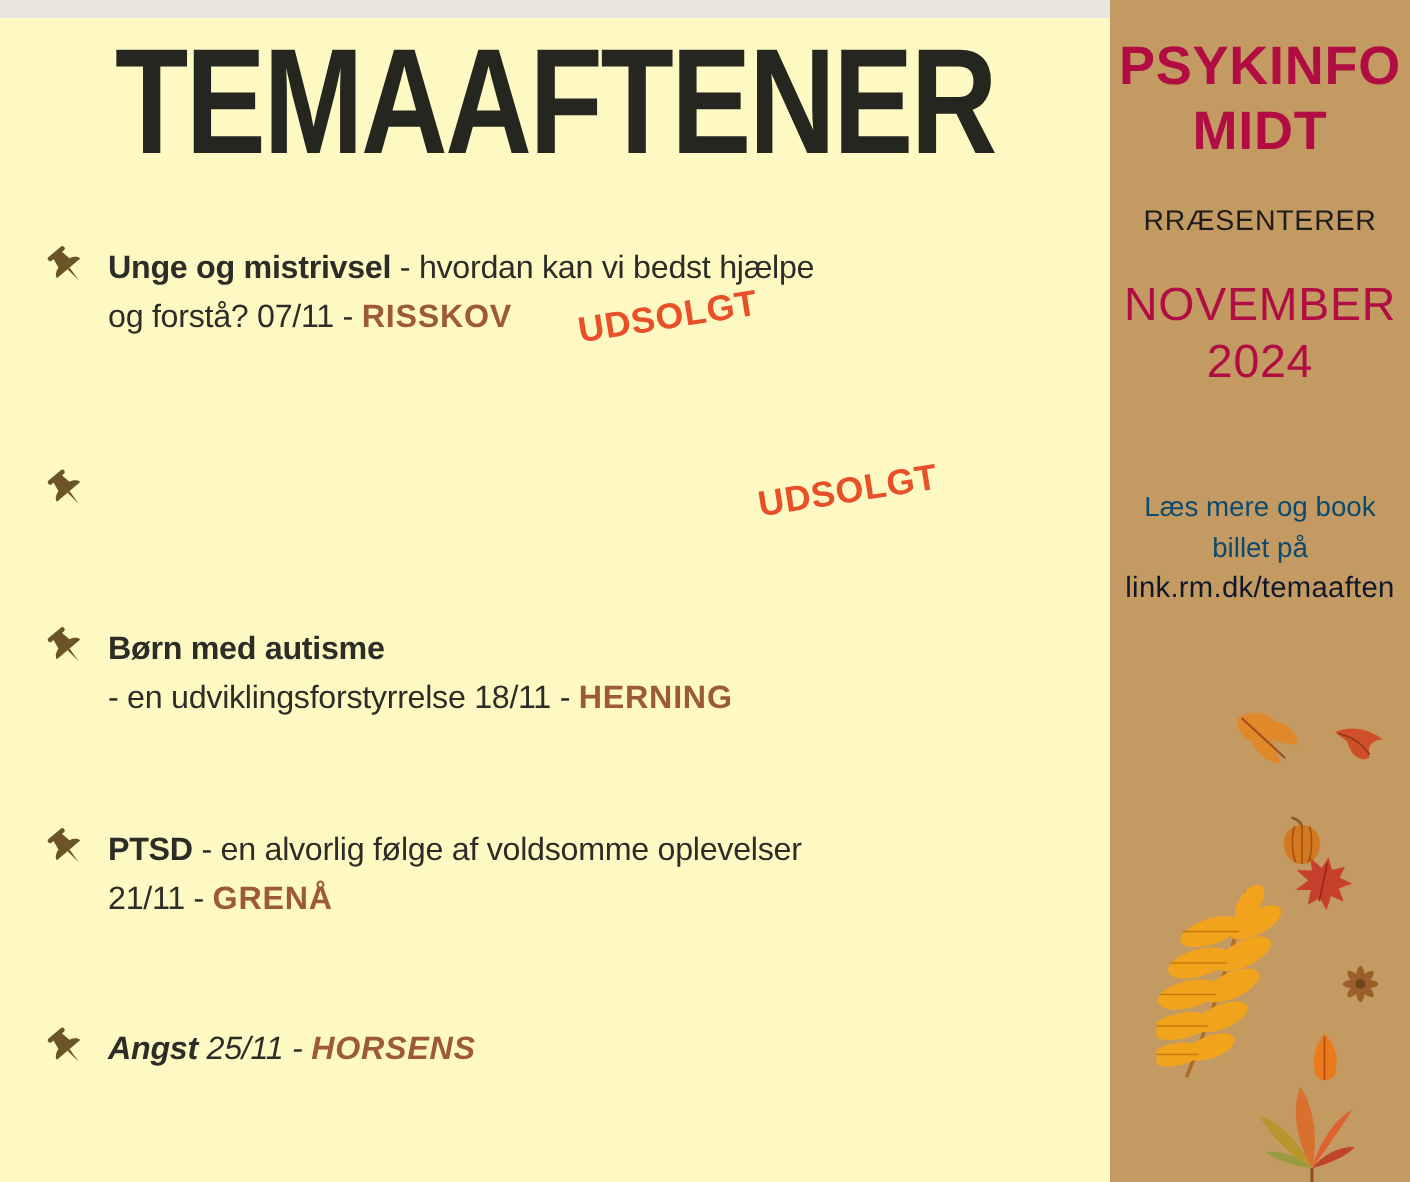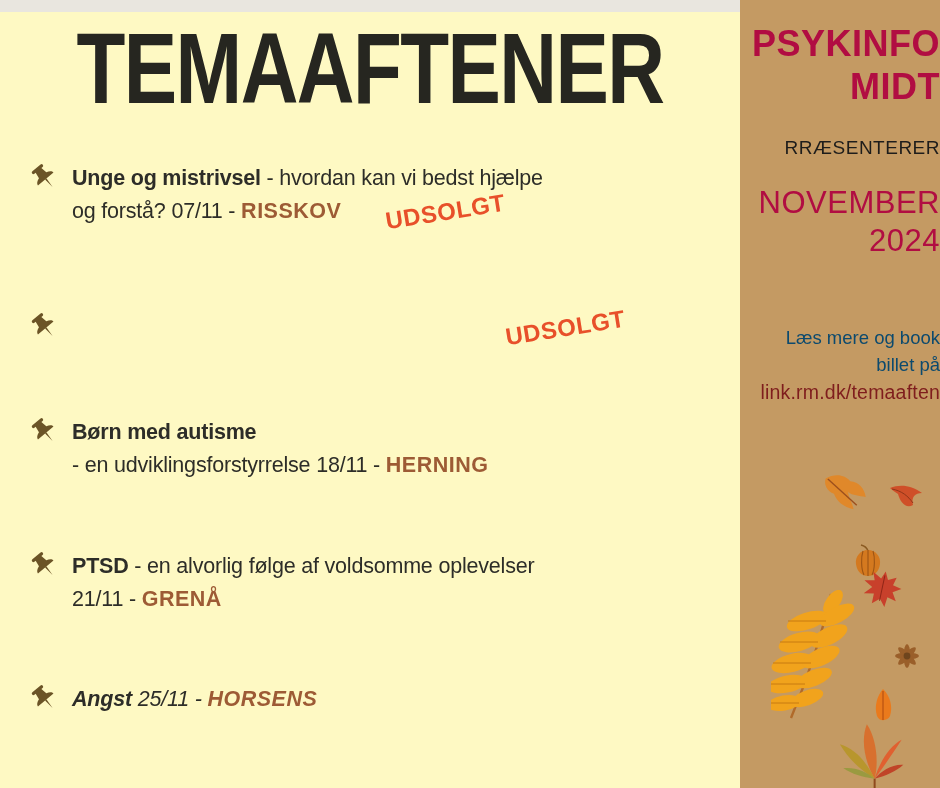--- a/index.html
+++ b/index.html
@@ -27,26 +27,26 @@
   }
   .bold{font-weight:bold;}
   .city{font-weight:bold;color:#9d5b35;letter-spacing:0.5px;}
   .stamp{
     position:absolute;color:#e8502a;font-weight:bold;font-size:24px;
     letter-spacing:0.5px;transform:rotate(-9deg);white-space:nowrap;
   }
   .e1 .stamp{left:385px;top:36px;}
   .e2 .stamp{left:505px;top:3px;}
 
-  .sb-text{position:absolute;left:0;width:200px;text-align:right;}
+  .sb-text{position:absolute;left:0;width:200px;text-align:center;}
   .brand{top:22px;color:#b10d42;font-weight:bold;font-size:36px;line-height:43px;letter-spacing:0.5px;}
   .presents{top:137px;color:#1e1d1b;font-size:19px;letter-spacing:0.5px;}
   .month{top:184px;color:#b10d42;font-weight:normal;font-size:31px;line-height:38px;letter-spacing:0.5px;}
   .cta{top:324px;color:#0c4a6e;font-size:18.5px;line-height:27px;}
-  .sb-link{top:381px;color:#7f1d1d;font-size:19.5px;letter-spacing:0.2px;cursor:pointer;}
+  .sb-link{top:381px;color:#0f172a;font-size:19.5px;letter-spacing:0.2px;cursor:pointer;}
 
   .leaf{position:absolute;display:block;}
   .oak-leaf{left:78px;top:468px;}
   .red-fragment{left:148px;top:482px;}
   .physalis{left:113px;top:543px;}
   .maple-red{left:121px;top:569px;}
   .rowan{left:31px;top:590px;}
   .star-anise{left:152px;top:641px;}
   .small-leaf{left:131px;top:687px;}
   .creeper{left:93px;top:719px;}

